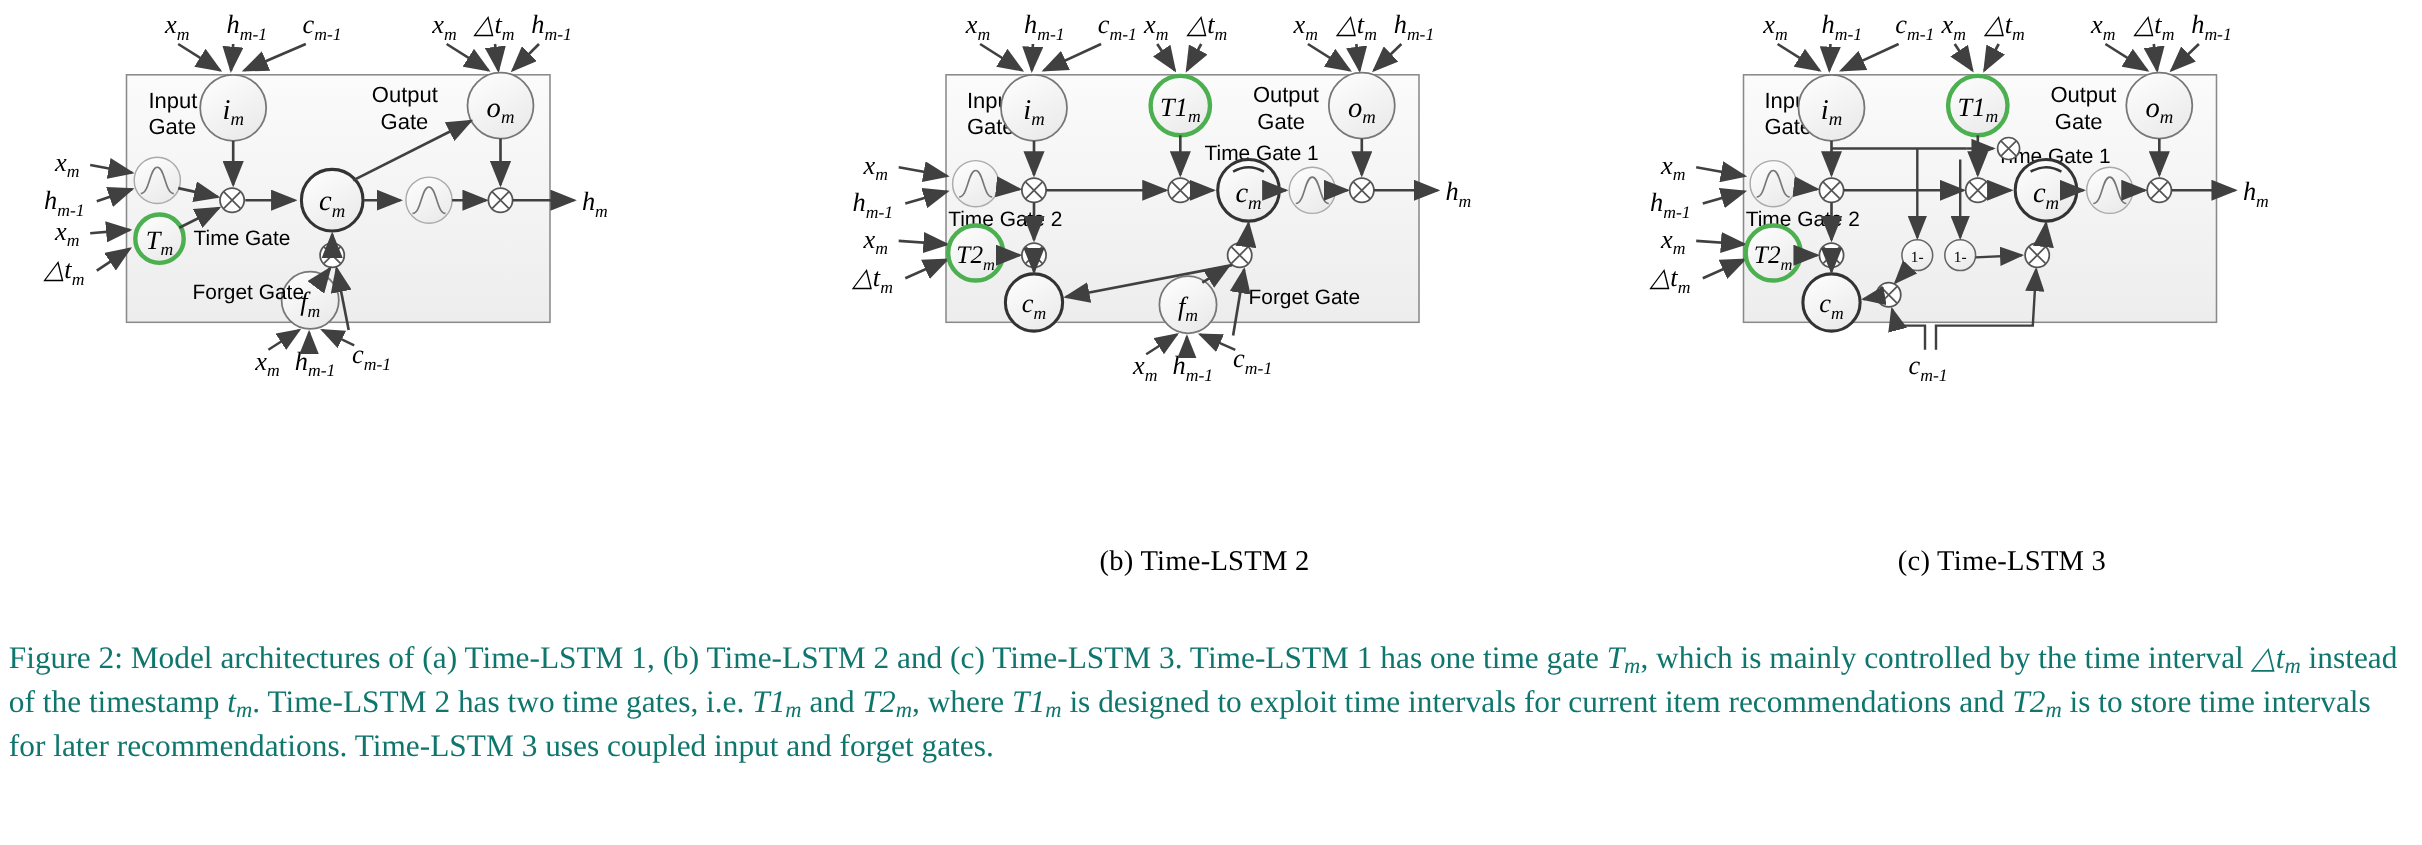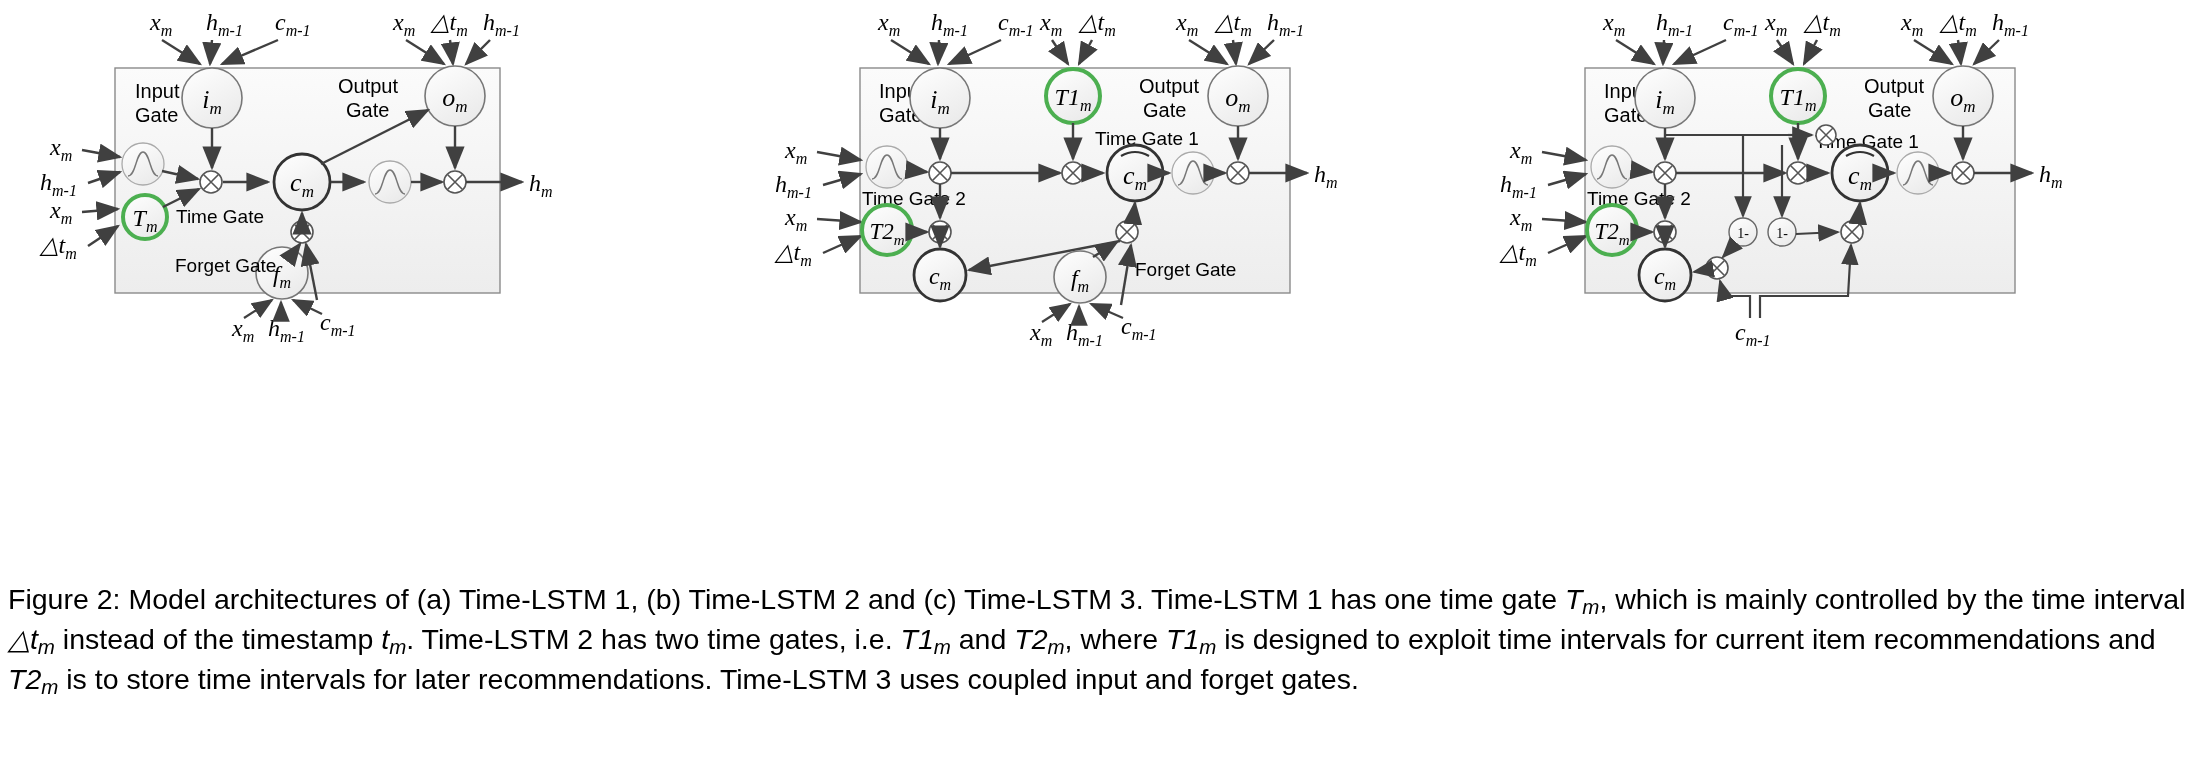--- a/index.html
+++ b/index.html
@@ -50,24 +50,24 @@
     width: 720px;
     height: 500px;
     display: block;
   }
 
   .caption-block {
     position: absolute;
     left: 8px;
     top: 580px;
     width: 2185px;
-    font-family: Liberation Sans, sans-serif;
+    font-family: Liberation Serif, serif;
     font-size: 28.5px;
     line-height: 1.345;
-    color: #000000;
+    color: #0f766e;
     text-align: left;
   }
   .caption-block .math { font-style: italic; }
   .sub { font-size: 0.72em; vertical-align: -0.22em; font-style: italic;}
 </style>
 </head>
 <body>
 
 <div id="page">
 
@@ -314,20 +314,21 @@
 
         <g font-family="'Liberation Serif',serif" font-style="italic" font-size="24">
           <text x="295" y="340">x<tspan font-size="16" dy="6">m</tspan></text>
           <text x="331" y="340">h<tspan font-size="16" dy="6">m-1</tspan></text>
           <text x="386" y="334">c<tspan font-size="16" dy="6">m-1</tspan></text>
         </g>
         <path d="M307,322 L335,304" stroke="#404040" stroke-width="2.2" fill="none" marker-end="url(#ah)"></path>
         <path d="M344,322 L344,306" stroke="#404040" stroke-width="2.2" fill="none" marker-end="url(#ah)"></path>
         <path d="M388,318 L356,304" stroke="#404040" stroke-width="2.2" fill="none" marker-end="url(#ah)"></path>
       </svg>
+      <div class="panel-caption">(b) Time-LSTM 2</div>
     </div>
 
     <div class="panel panel-c">
       <svg class="diagram" viewBox="0 0 720 500">
         <rect x="125" y="68" width="430" height="225" fill="url(#cellgrad)" stroke="#8a8a8a" stroke-width="1.4"></rect>
 
         <g font-family="'Liberation Serif',serif" font-style="italic" font-size="24">
           <text x="143" y="30">x<tspan font-size="16" dy="6">m</tspan></text>
           <text x="196" y="30">h<tspan font-size="16" dy="6">m-1</tspan></text>
           <text x="263" y="30">c<tspan font-size="16" dy="6">m-1</tspan></text>
@@ -464,20 +465,21 @@
           <circle cx="257" cy="268" r="11" fill="#fff" stroke="#555" stroke-width="1.6"></circle>
           <path d="M249.5,260.5 L264.5,275.5 M264.5,260.5 L249.5,275.5" stroke="#555" stroke-width="1.6"></path>
         </g>
         <path d="M276,243 L263,257" stroke="#404040" stroke-width="2.2" fill="none" marker-end="url(#ah)"></path>
         <path d="M246,270 L234,272" stroke="#404040" stroke-width="2.2" fill="none" marker-end="url(#ah)"></path>
 
         <text x="275" y="340" font-family="'Liberation Serif',serif" font-style="italic" font-size="24">c<tspan font-size="16" dy="6">m-1</tspan></text>
         <path d="M290,318 L290,296 L264,296 L260,281" stroke="#404040" stroke-width="2.2" fill="none" marker-end="url(#ah)"></path>
         <path d="M300,318 L300,296 L388,296 L391,245" stroke="#404040" stroke-width="2.2" fill="none" marker-end="url(#ah)"></path>
       </svg>
+      <div class="panel-caption">(c) Time-LSTM 3</div>
     </div>
 
   </div>
 
   <div class="caption-block">
     <span id="caption-target"><span>Figure 2: Model architectures of (a) Time-LSTM 1, (b) Time-LSTM 2 and (c) Time-LSTM 3. Time-LSTM 1 has one time gate </span><span class="math">T</span><span class="sub">m</span><span>, which is mainly controlled by the time interval </span><span class="math">△t</span><span class="sub">m</span><span> instead of the timestamp </span><span class="math">t</span><span class="sub">m</span><span>. Time-LSTM 2 has two time gates, i.e. </span><span class="math">T1</span><span class="sub">m</span><span> and </span><span class="math">T2</span><span class="sub">m</span><span>, where </span><span class="math">T1</span><span class="sub">m</span><span> is designed to exploit time intervals for current item recommendations and </span><span class="math">T2</span><span class="sub">m</span><span> is to store time intervals for later recommendations. Time-LSTM 3 uses coupled input and forget gates.</span></span>
   </div>
 
 </div>
 

